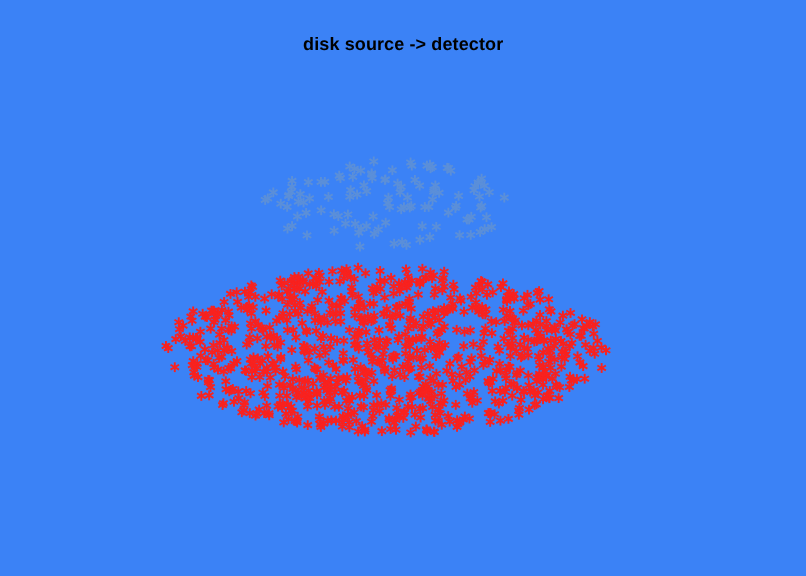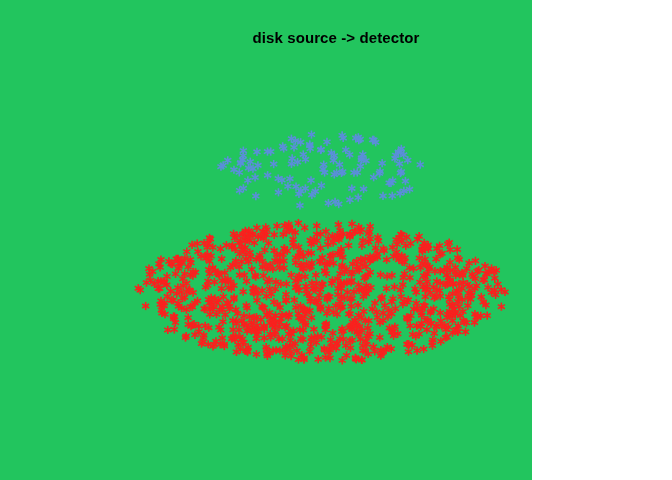--- a/index.html
+++ b/index.html
@@ -6,23 +6,23 @@
   html, body {
     margin: 0;
     padding: 0;
     background: #ffffff;
   }
   body {
     font-family: "Liberation Sans", sans-serif;
   }
   #figure {
     position: relative;
-    width: 532px;
+    width: 672px;
     height: 480px;
-    background: #22c55e;
+    background: #3b82f6;
     overflow: hidden;
   }
   #plot-title {
     position: absolute;
     left: 0;
     top: 29px;
     width: 672px;
     text-align: center;
     font-family: "Liberation Sans", sans-serif;
     font-size: 15px;

